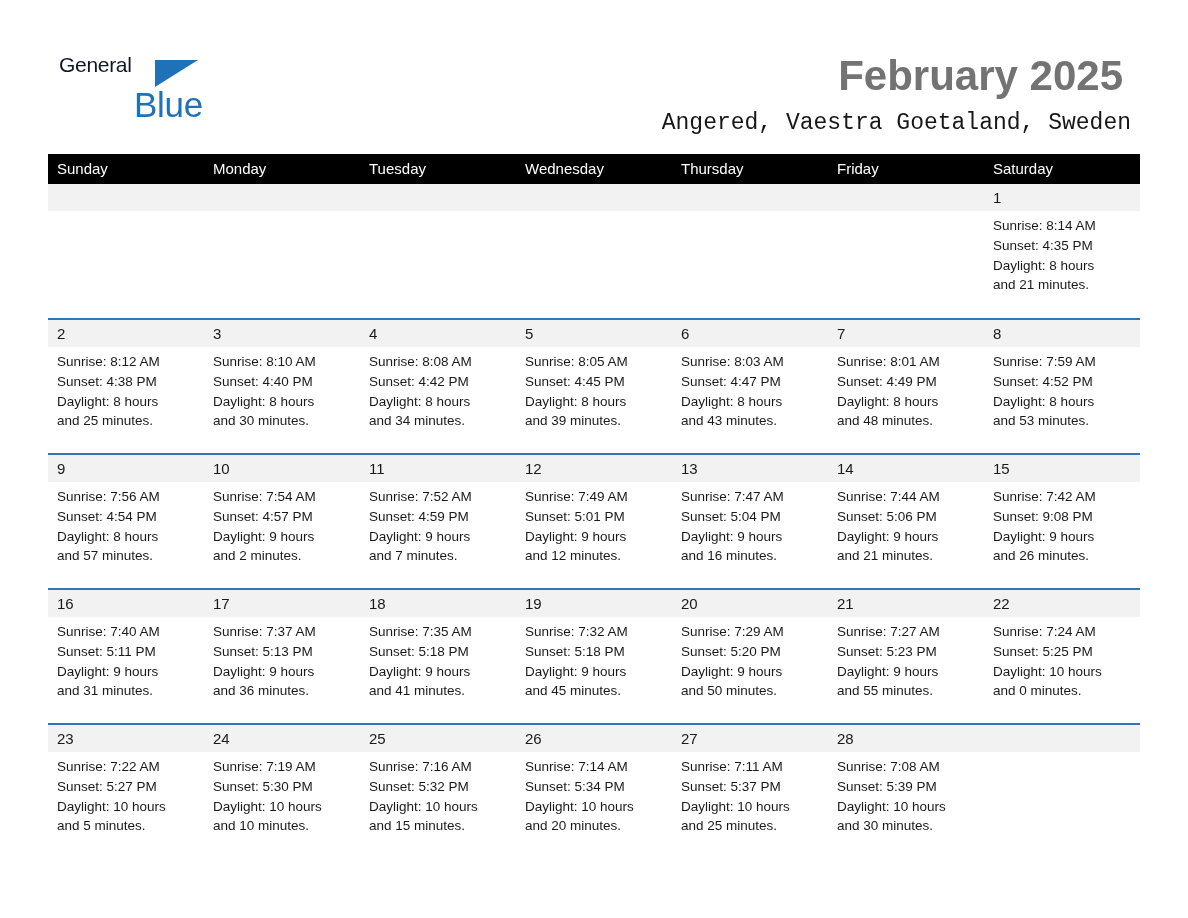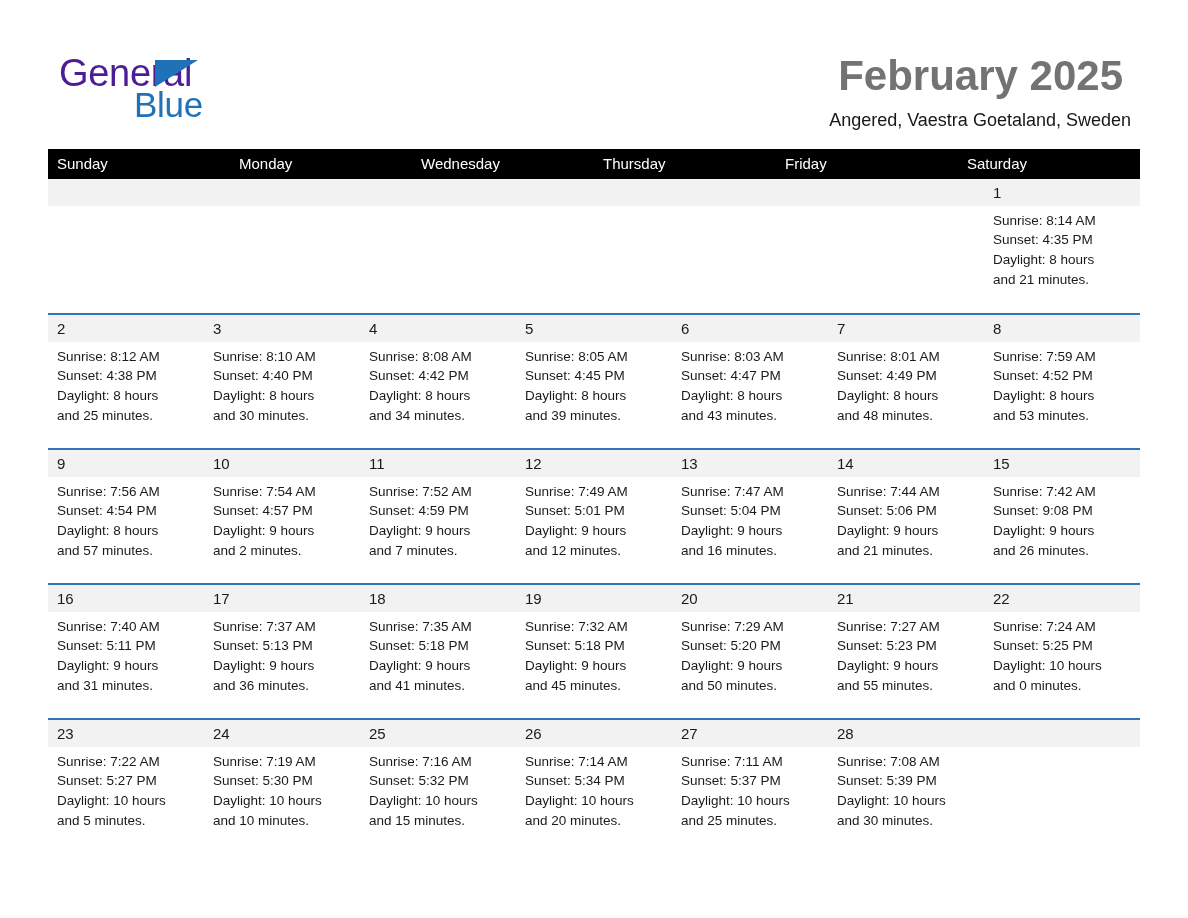--- a/index.html
+++ b/index.html
@@ -34,23 +34,23 @@
   .brand {
     position: relative;
     width: 190px;
     height: 78px;
     flex: 0 0 auto;
   }
   .brand-general {
     position: absolute;
     left: 2px;
     top: 8px;
-    font-size: 38px;
+    font-size: 21px;
     letter-spacing: -0.3px;
-    color: #4c1d95;
+    color: #0f172a;
     line-height: 1;
     font-family: "Liberation Sans", sans-serif;
   }
   .brand-tri {
     position: absolute;
     left: 98px;
     top: 14px;
     width: 0;
     height: 0;
     border-left: 43px solid #1F72B8;
@@ -73,25 +73,26 @@
   }
   .cal-title {
     font-size: 42px;
     font-weight: bold;
     color: #737373;
     line-height: 1.05;
     margin: 8px;
     letter-spacing: 0px;
   }
   .cal-subtitle {
-    font-size: 18px;
+    font-size: 23px;
     font-weight: normal;
     color: #171717;
     margin: 13px 0 0 0;
     line-height: 1.1;
+    font-family: Liberation Mono, monospace;
   }
 
   
   .calendar {
     margin: 18px 48px 0 48px;
     width: 1092px;
     box-sizing: border-box;
   }
 
   .dow-row {
@@ -171,20 +172,21 @@
       <h1 class="cal-title">February 2025</h1>
       <div class="cal-subtitle">Angered, Vaestra Goetaland, Sweden</div>
     </div>
 
   </div>
 
   <div class="calendar">
     <div class="dow-row">
         <div class="dow-cell">Sunday</div>
         <div class="dow-cell">Monday</div>
+        <div class="dow-cell">Tuesday</div>
         <div class="dow-cell">Wednesday</div>
         <div class="dow-cell">Thursday</div>
         <div class="dow-cell">Friday</div>
         <div class="dow-cell">Saturday</div>
       </div>
     <div id="weeks-container">
         <div class="week-row first">
           <div class="day-cell empty">
             <div class="day-num-band">
               <span class="day-num"></span>

